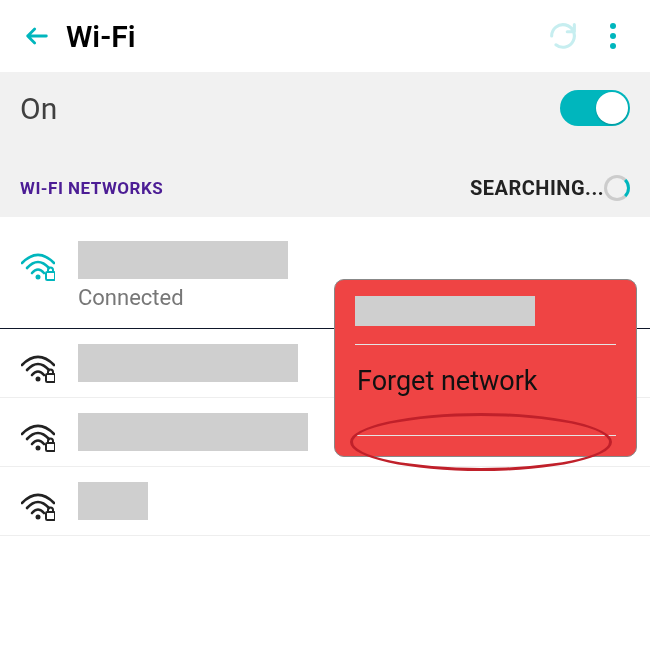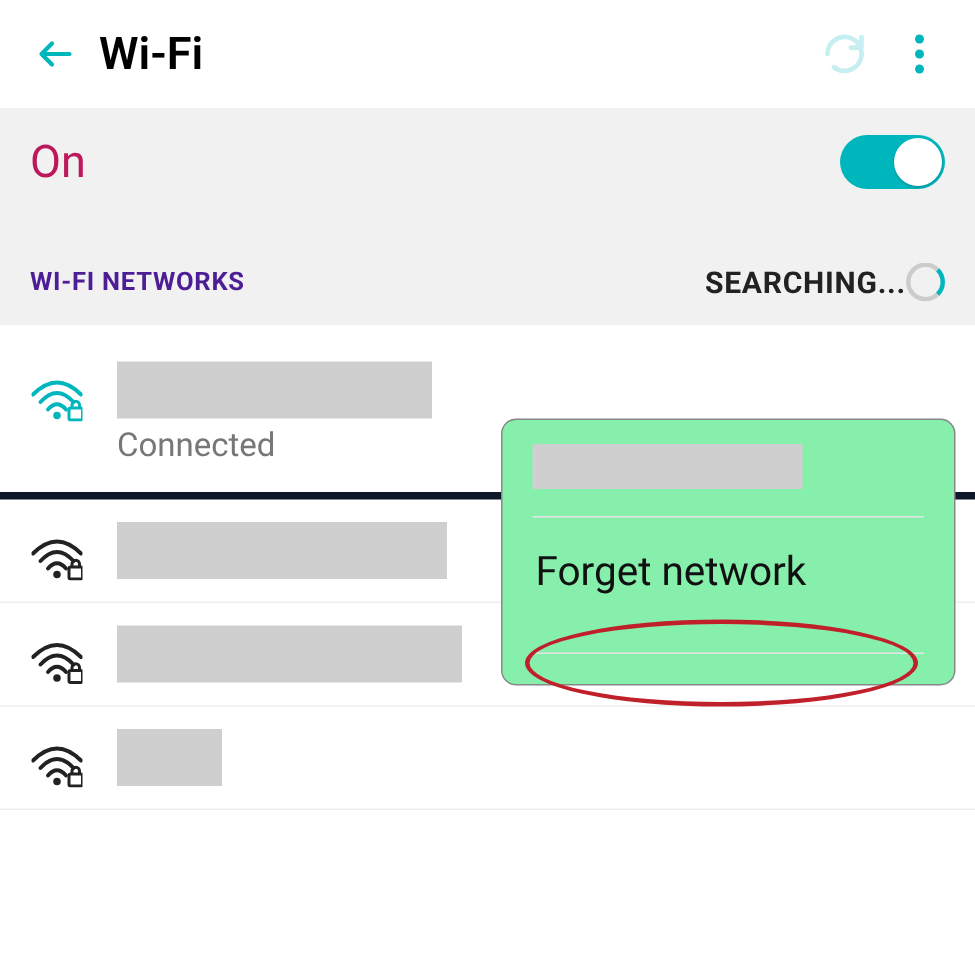--- a/index.html
+++ b/index.html
@@ -6,42 +6,42 @@
   body { width: 650px; height: 645px; background: #fff; position: relative; overflow: hidden; }
 
   .topbar { height: 72px; display: flex; align-items: center; padding: 0 12px; }
   .back { width: 44px; height: 44px; display:flex; align-items:center; justify-content:center; }
   .title { font-size: 30px; font-weight: 600; color:#000; margin-left: 4px; }
   .spacer { flex: 1; }
   .iconbtn { width: 50px; height: 50px; display:flex; align-items:center; justify-content:center; }
 
   .section-toggle { background:#f1f1f1; padding: 18px 20px 22px 20px; }
   .section-toggle .row { display:flex; align-items:center; }
-  .on-label { font-size: 30px; color:#be185d; flex:1; }
+  .on-label { font-size: 30px; color:#404040; flex:1; }
 
   .toggle { width: 70px; height: 36px; border-radius: 36px; background:#00b6bd; position:relative; }
   .toggle .knob { width: 32px; height:32px; border-radius:50%; background:#fff; position:absolute; top:2px; right:2px; box-shadow:0 1px 2px rgba(0,0,0,.2); }
 
   .subheader { display:flex; align-items:center; padding: 26px 20px 16px 20px; background:#f1f1f1; border-top:1px solid #f1f1f1;}
   .subheader-left { color:#4c1d95; font-weight:700; font-size:17px; letter-spacing:.5px; flex:1; }
   .subheader-right { color:#222; font-weight:700; font-size:20px; letter-spacing:.5px; display:flex; align-items:center; }
 
   .spinner { width:26px; height:26px; border:3px solid #ccc; border-right-color:#00b6bd; border-radius:50%; }
 
   .networks { background:#fff; padding-top: 10px; }
   .netrow { display:flex; align-items:center; padding: 14px 20px 14px 20px; gap: 22px; border-bottom:1px solid #eee; }
   .netrow:last-child { border-bottom:1px solid #eee; }
   .wifi-icon { width: 36px; height:36px; flex:none; display:flex; align-items:flex-end; justify-content:center; margin-top:4px; }
   .nettext { display:flex; flex-direction:column; gap:6px; }
   .redact { background:#cfcfcf; height:38px; }
   .status { color:#777; font-size:22px; }
 
-  .firstrow { border-bottom:5px solid #0f172a; padding-bottom:18px; align-items:flex-start;}
+  .firstrow { border-bottom:1px solid #0f172a; padding-bottom:18px; align-items:flex-start;}
 
-  .popup { position:absolute; top:279px; left:334px; width:303px; background:#86efac; border:1px solid #888; border-radius:10px; padding: 16px 20px 20px 20px; }
+  .popup { position:absolute; top:279px; left:334px; width:303px; background:#ef4444; border:1px solid #888; border-radius:10px; padding: 16px 20px 20px 20px; }
   .popup-title { height:30px; }
   .popup-title .redact { width: 180px; height:30px; }
   .popup-sep { height:1px; background:#e5e5e5; margin:18px 0 0 0; }
   .popup-item { font-size:27px; color:#111; padding: 20px 2px; }
   .popup .popup-item + .popup-sep + .popup-item { }
 
   .ellipse { position:absolute; border:3px solid #c0202a; border-radius:50%; pointer-events:none; }
 
   svg { display:block; }
 </style>

